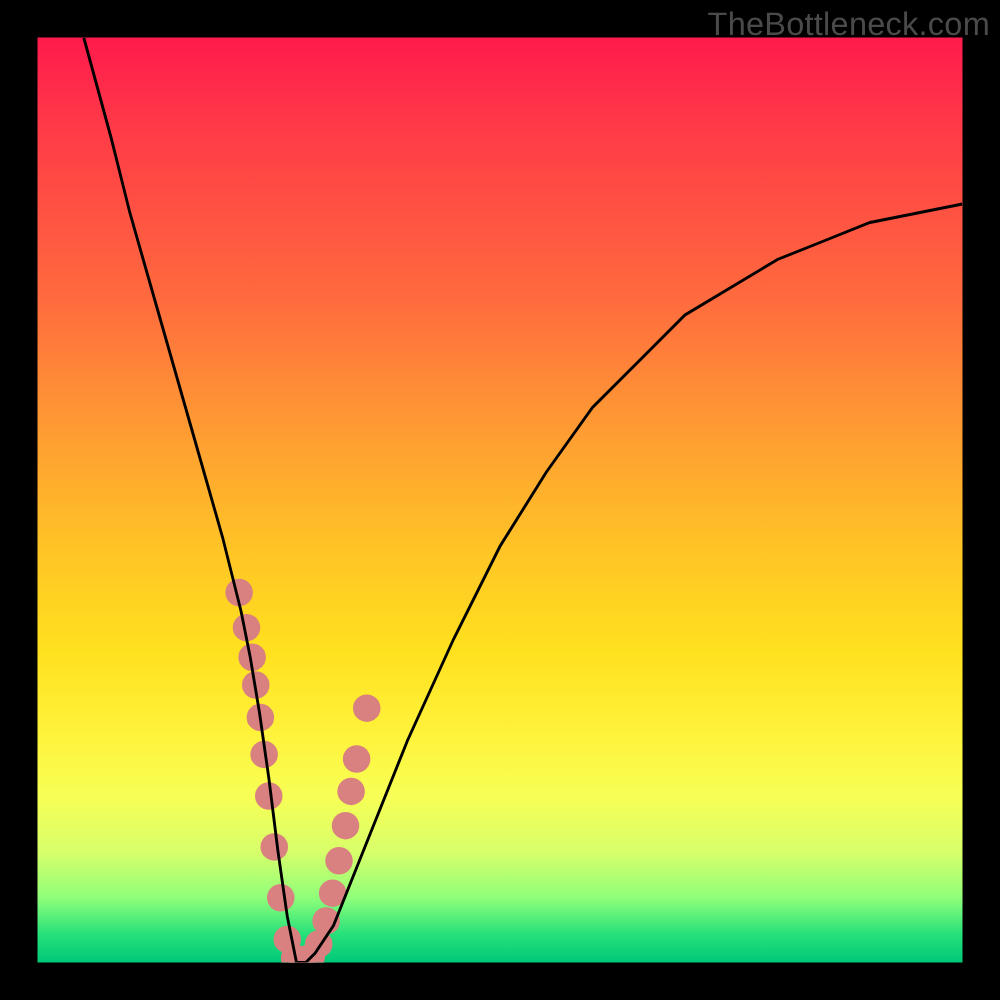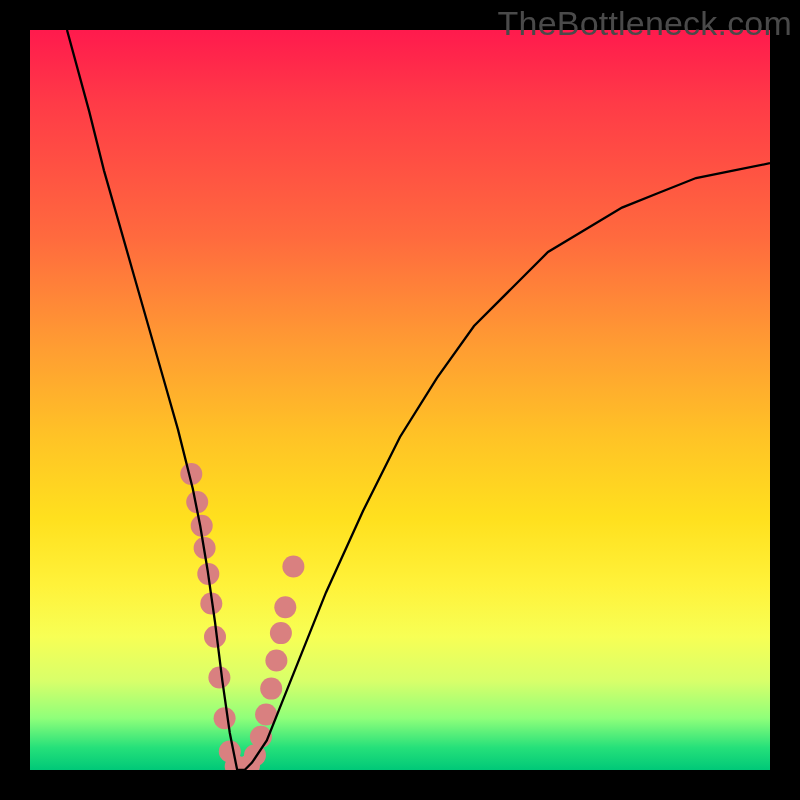--- a/index.html
+++ b/index.html
@@ -38,21 +38,21 @@
       #8fff7a 93%,
       #25e07a 97%,
       #00c878 100%
     );
   }
   .watermark {
     position: absolute;
     top: 4px;
     right: 8px;
     color: #4a4a4a;
-    font-size: 34px;
+    font-size: 26px;
     font-weight: 500;
     letter-spacing: 0.2px;
     user-select: none;
   }
   svg.curve {
     position: absolute;
     inset: 0;
     width: 100%;
     height: 100%;
   }

